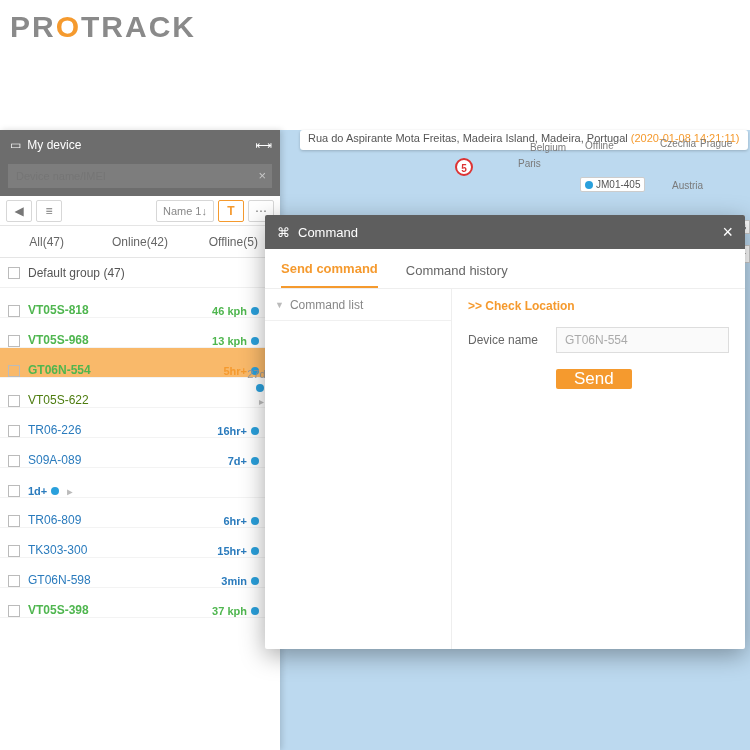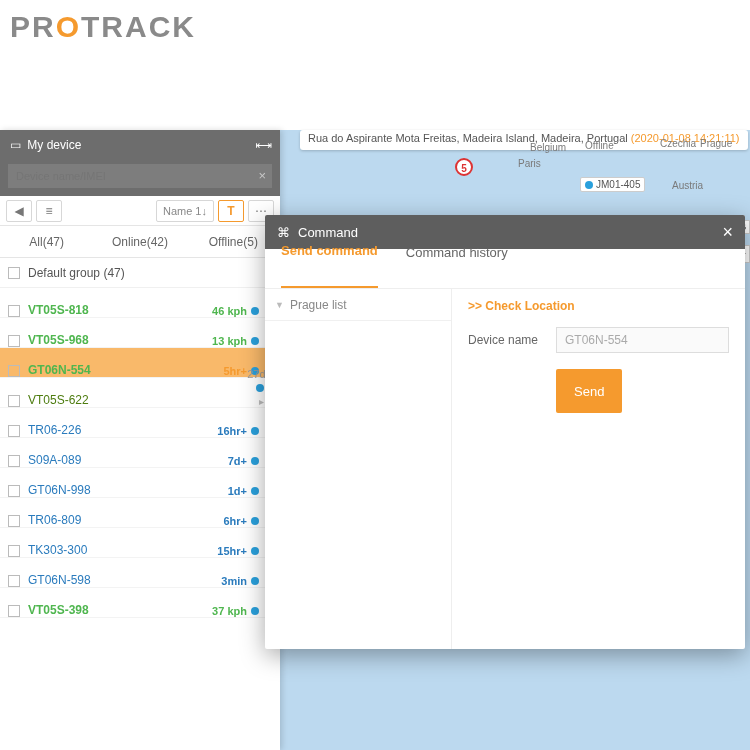--- a/index.html
+++ b/index.html
@@ -55,34 +55,34 @@
   .val.green{ color:#4fb64f; font-weight:600;}
   .val.blue { color:#2a7bbd; font-weight:600;}
   .val.orange{ color:#f59a2e; font-weight:600;}
   .val.gray { color:#9b9b9b;flex-direction:column;}
   
   .modal { position:absolute; left:265px; top:85px; width:480px; background:#fff; box-shadow:0 6px 25px rgba(0,0,0,.35); border-radius:2px; overflow:hidden;}
   .modal-hdr { background:#5e5e5e; color:#fff; height:34px; display:flex; align-items:center; padding:0 12px; font-size:13px;}
   .modal-hdr .mic { margin-right:8px; font-size:13px;}
   .modal-hdr .close { margin-left:auto; font-size:18px; cursor:pointer;}
   .modal-tabs { height:40px; display:flex; align-items:flex-end; padding:0 16px; gap:28px; border-bottom:1px solid #eee;}
-  .modal-tabs .mt { font-size:13px; color:#666; padding-bottom:28px; cursor:pointer;}
+  .modal-tabs .mt { font-size:13px; color:#666; padding-bottom:10px; cursor:pointer;}
   .modal-tabs .mt.active { color:#f59a2e; border-bottom:2px solid #f59a2e; font-weight:600;}
   .modal-body { display:flex; min-height:360px;}
   .cmd-col { width:190px; border-right:1px solid #eee;}
   .cmd-head { height:32px; display:flex; align-items:center; padding:0 10px; font-size:12px; color:#888; border-bottom:1px solid #f0f0f0;}
   .cmd-head .tri { margin-right:6px; color:#bbb; font-size:9px;}
   .cmd-item { height:32px; display:flex; align-items:center; padding:0 16px; font-size:12px; color:#555; cursor:pointer;}
   .cmd-item.active { background:#f5a54a; color:#fff;}
   .detail { flex:1; padding:10px 16px;}
   .detail .crumb { font-size:12px; color:#f59a2e; font-weight:600; margin-bottom:14px;}
   .detail .fld { display:flex; align-items:center; gap:10px; margin-bottom:16px;}
   .detail .fld label { font-size:12px; color:#666; width:78px;}
   .detail .fld input { flex:1; height:26px; border:1px solid #ddd; padding:0 8px; font-size:12px; color:#aaa; background:#fafafa;}
-  .send { background:#f59a2e; color:#fff; border:none; height:44px; padding:0 18px; font-size:13px; border-radius:2px; margin-left:88px; cursor:pointer;}
+  .send { background:#f59a2e; color:#fff; border:none; height:20px; padding:0 18px; font-size:17px; border-radius:2px; margin-left:88px; cursor:pointer;}
 </style>
 </head>
 <body>
 
 <div class="logo">
   <span>PR</span><span class="o">O</span><span>TRACK</span>
 </div>
 
 <div class="app">
 
@@ -168,21 +168,20 @@
           <span class="nm blue">TR06-226</span>
           <span class="val blue">16hr+ <span class="dot"></span><span class="chev">▸</span></span>
         </div>
         <div class="row">
           <span class="cb"></span>
           <span class="nm blue">S09A-089</span>
           <span class="val blue">7d+ <span class="dot"></span><span class="chev">▸</span></span>
         </div>
         <div class="row">
           <span class="cb"></span>
-          <span class="nm blue">GT06N-998</span>
           <span class="val blue">1d+ <span class="dot"></span><span class="chev">▸</span></span>
         </div>
         <div class="row">
           <span class="cb"></span>
           <span class="nm blue">TR06-809</span>
           <span class="val blue">6hr+ <span class="dot"></span><span class="chev">▸</span></span>
         </div>
         <div class="row">
           <span class="cb"></span>
           <span class="nm blue">TK303-300</span>
@@ -208,21 +207,21 @@
       <span class="close">×</span>
     </div>
     <div class="modal-tabs">
       <div class="mt active">Send command</div>
       <div class="mt">Command history</div>
     </div>
     <div class="modal-body">
       <div class="cmd-col">
         <div class="cmd-head">
           <span class="tri">▼</span>
-          <span>Prague list</span>
+          <span>Command list</span>
         </div>
       </div>
       <div class="detail">
         <div class="crumb">&gt;&gt; Check Location</div>
         <div class="fld">
           <label>Device name</label>
           <input readonly="" value="GT06N-554" style="">
         </div>
         <button class="send">Send</button>
       </div>

